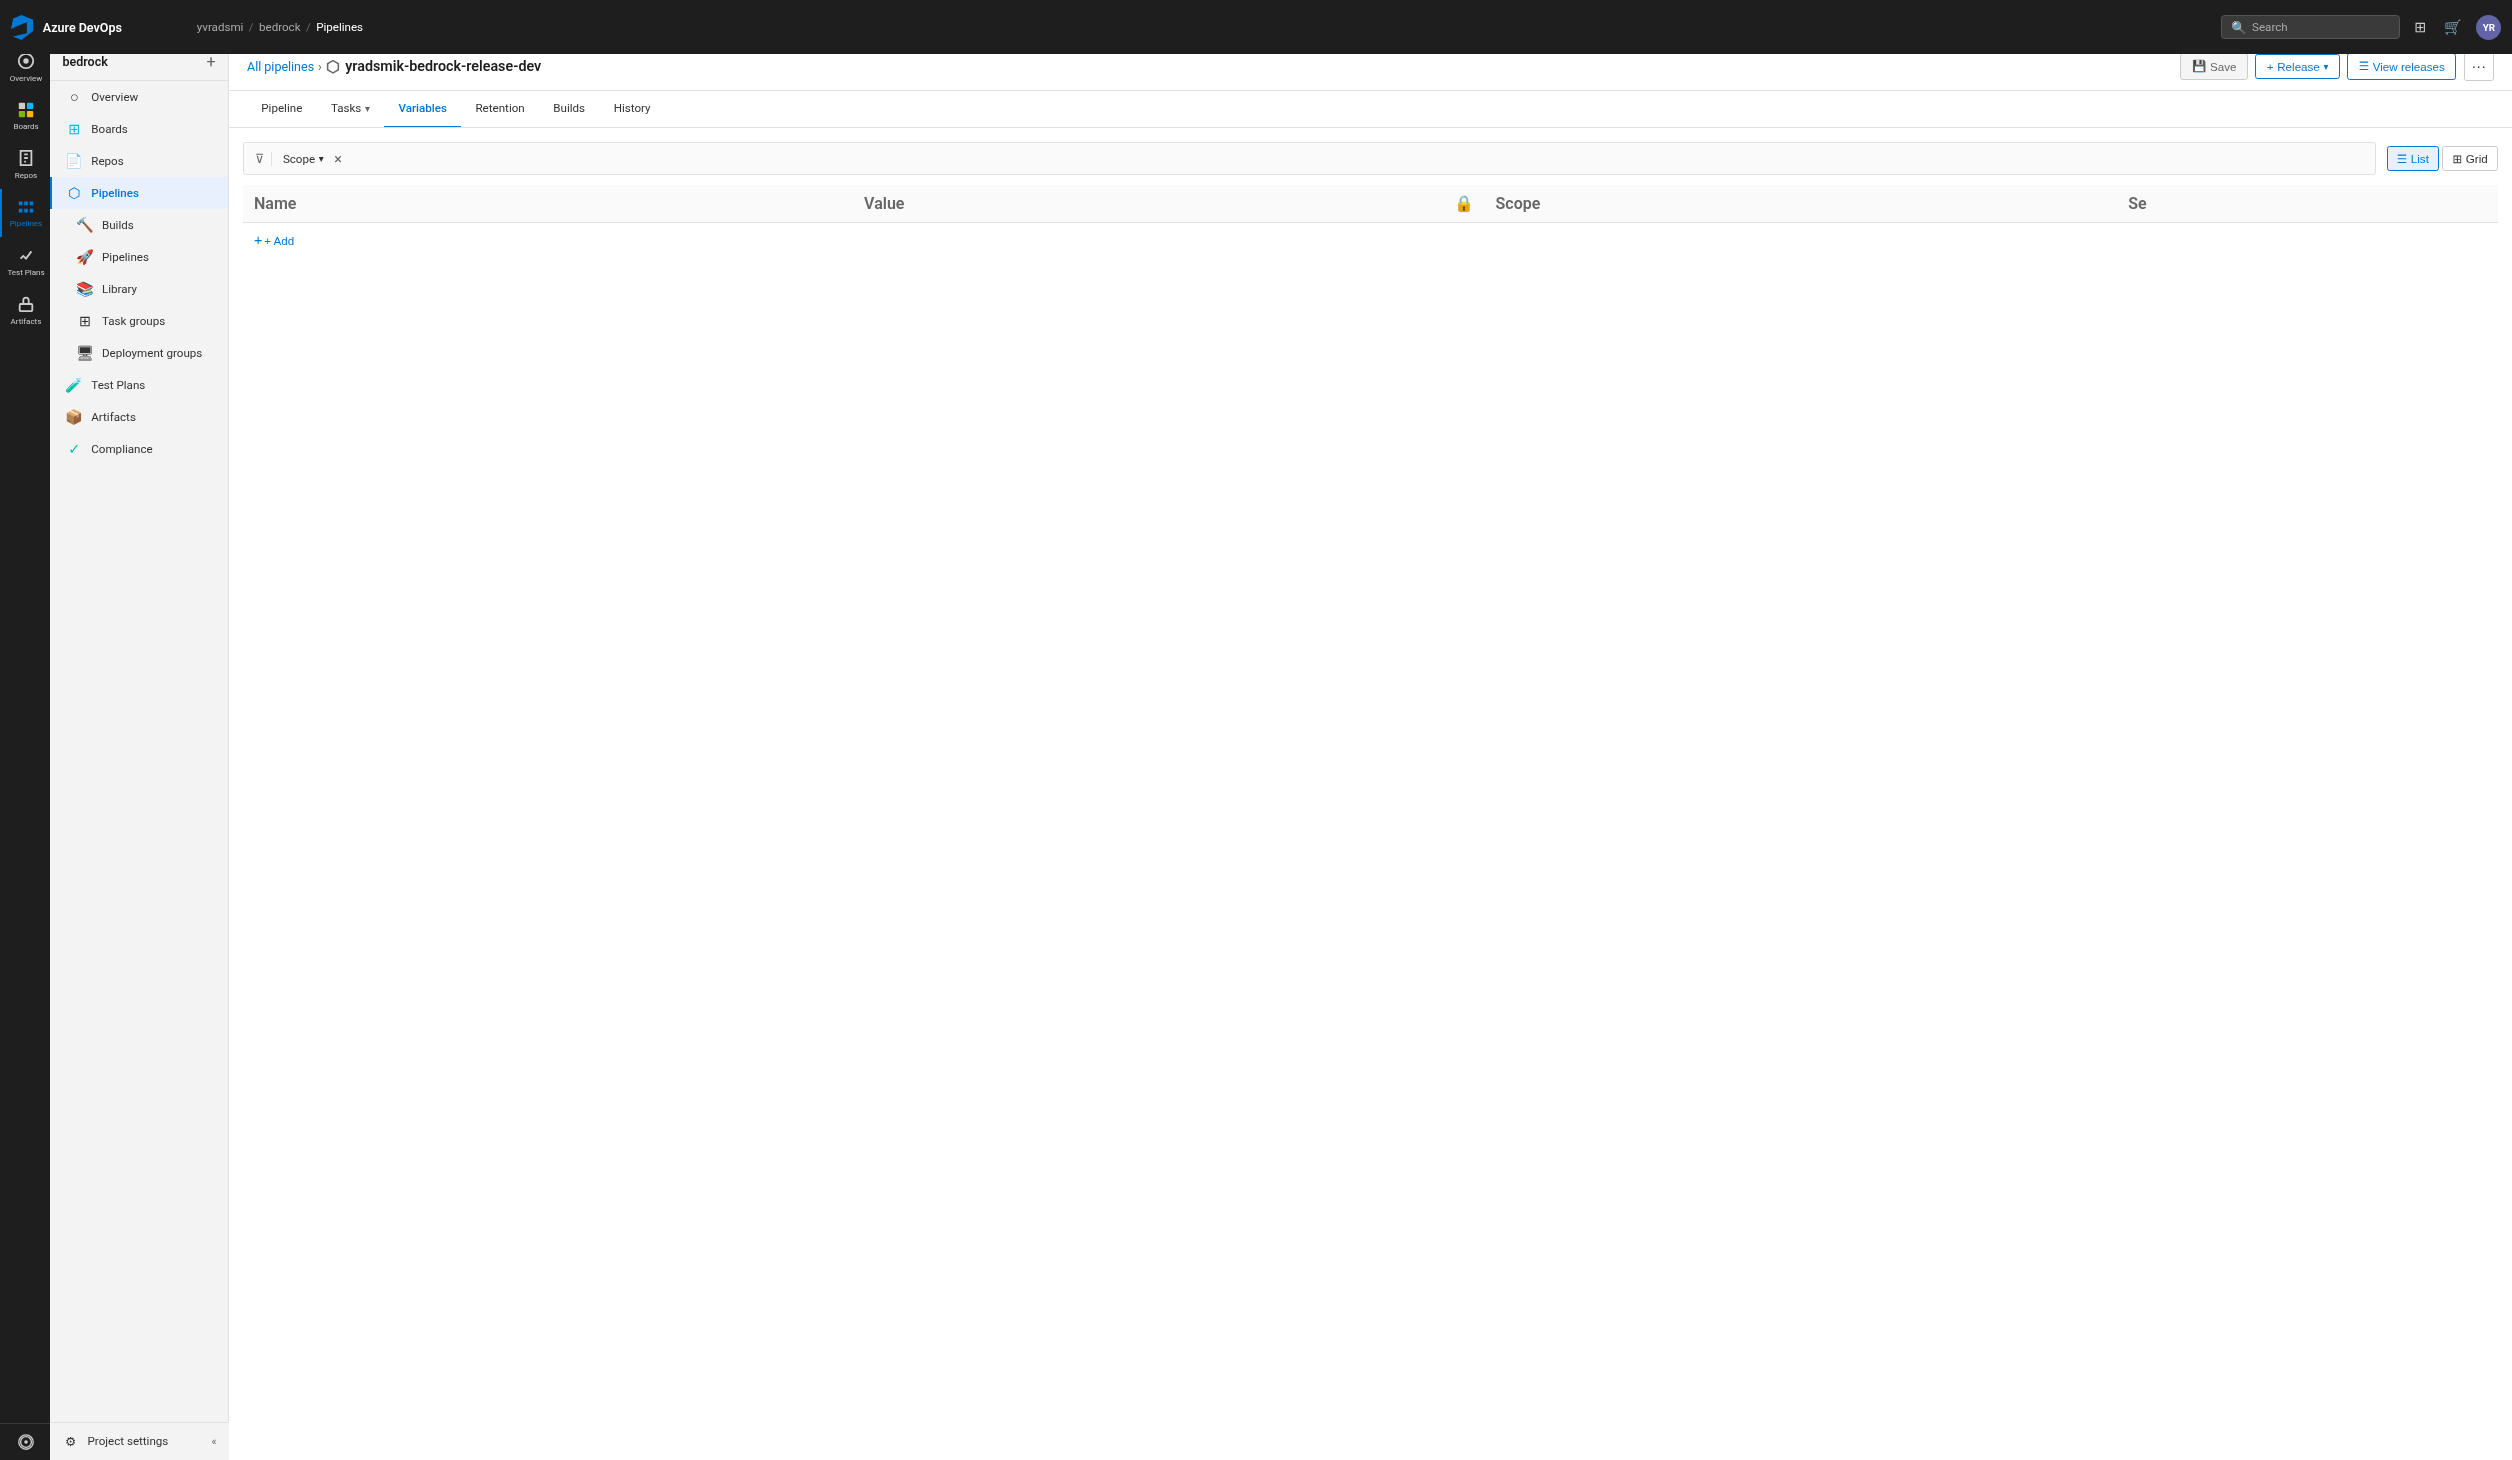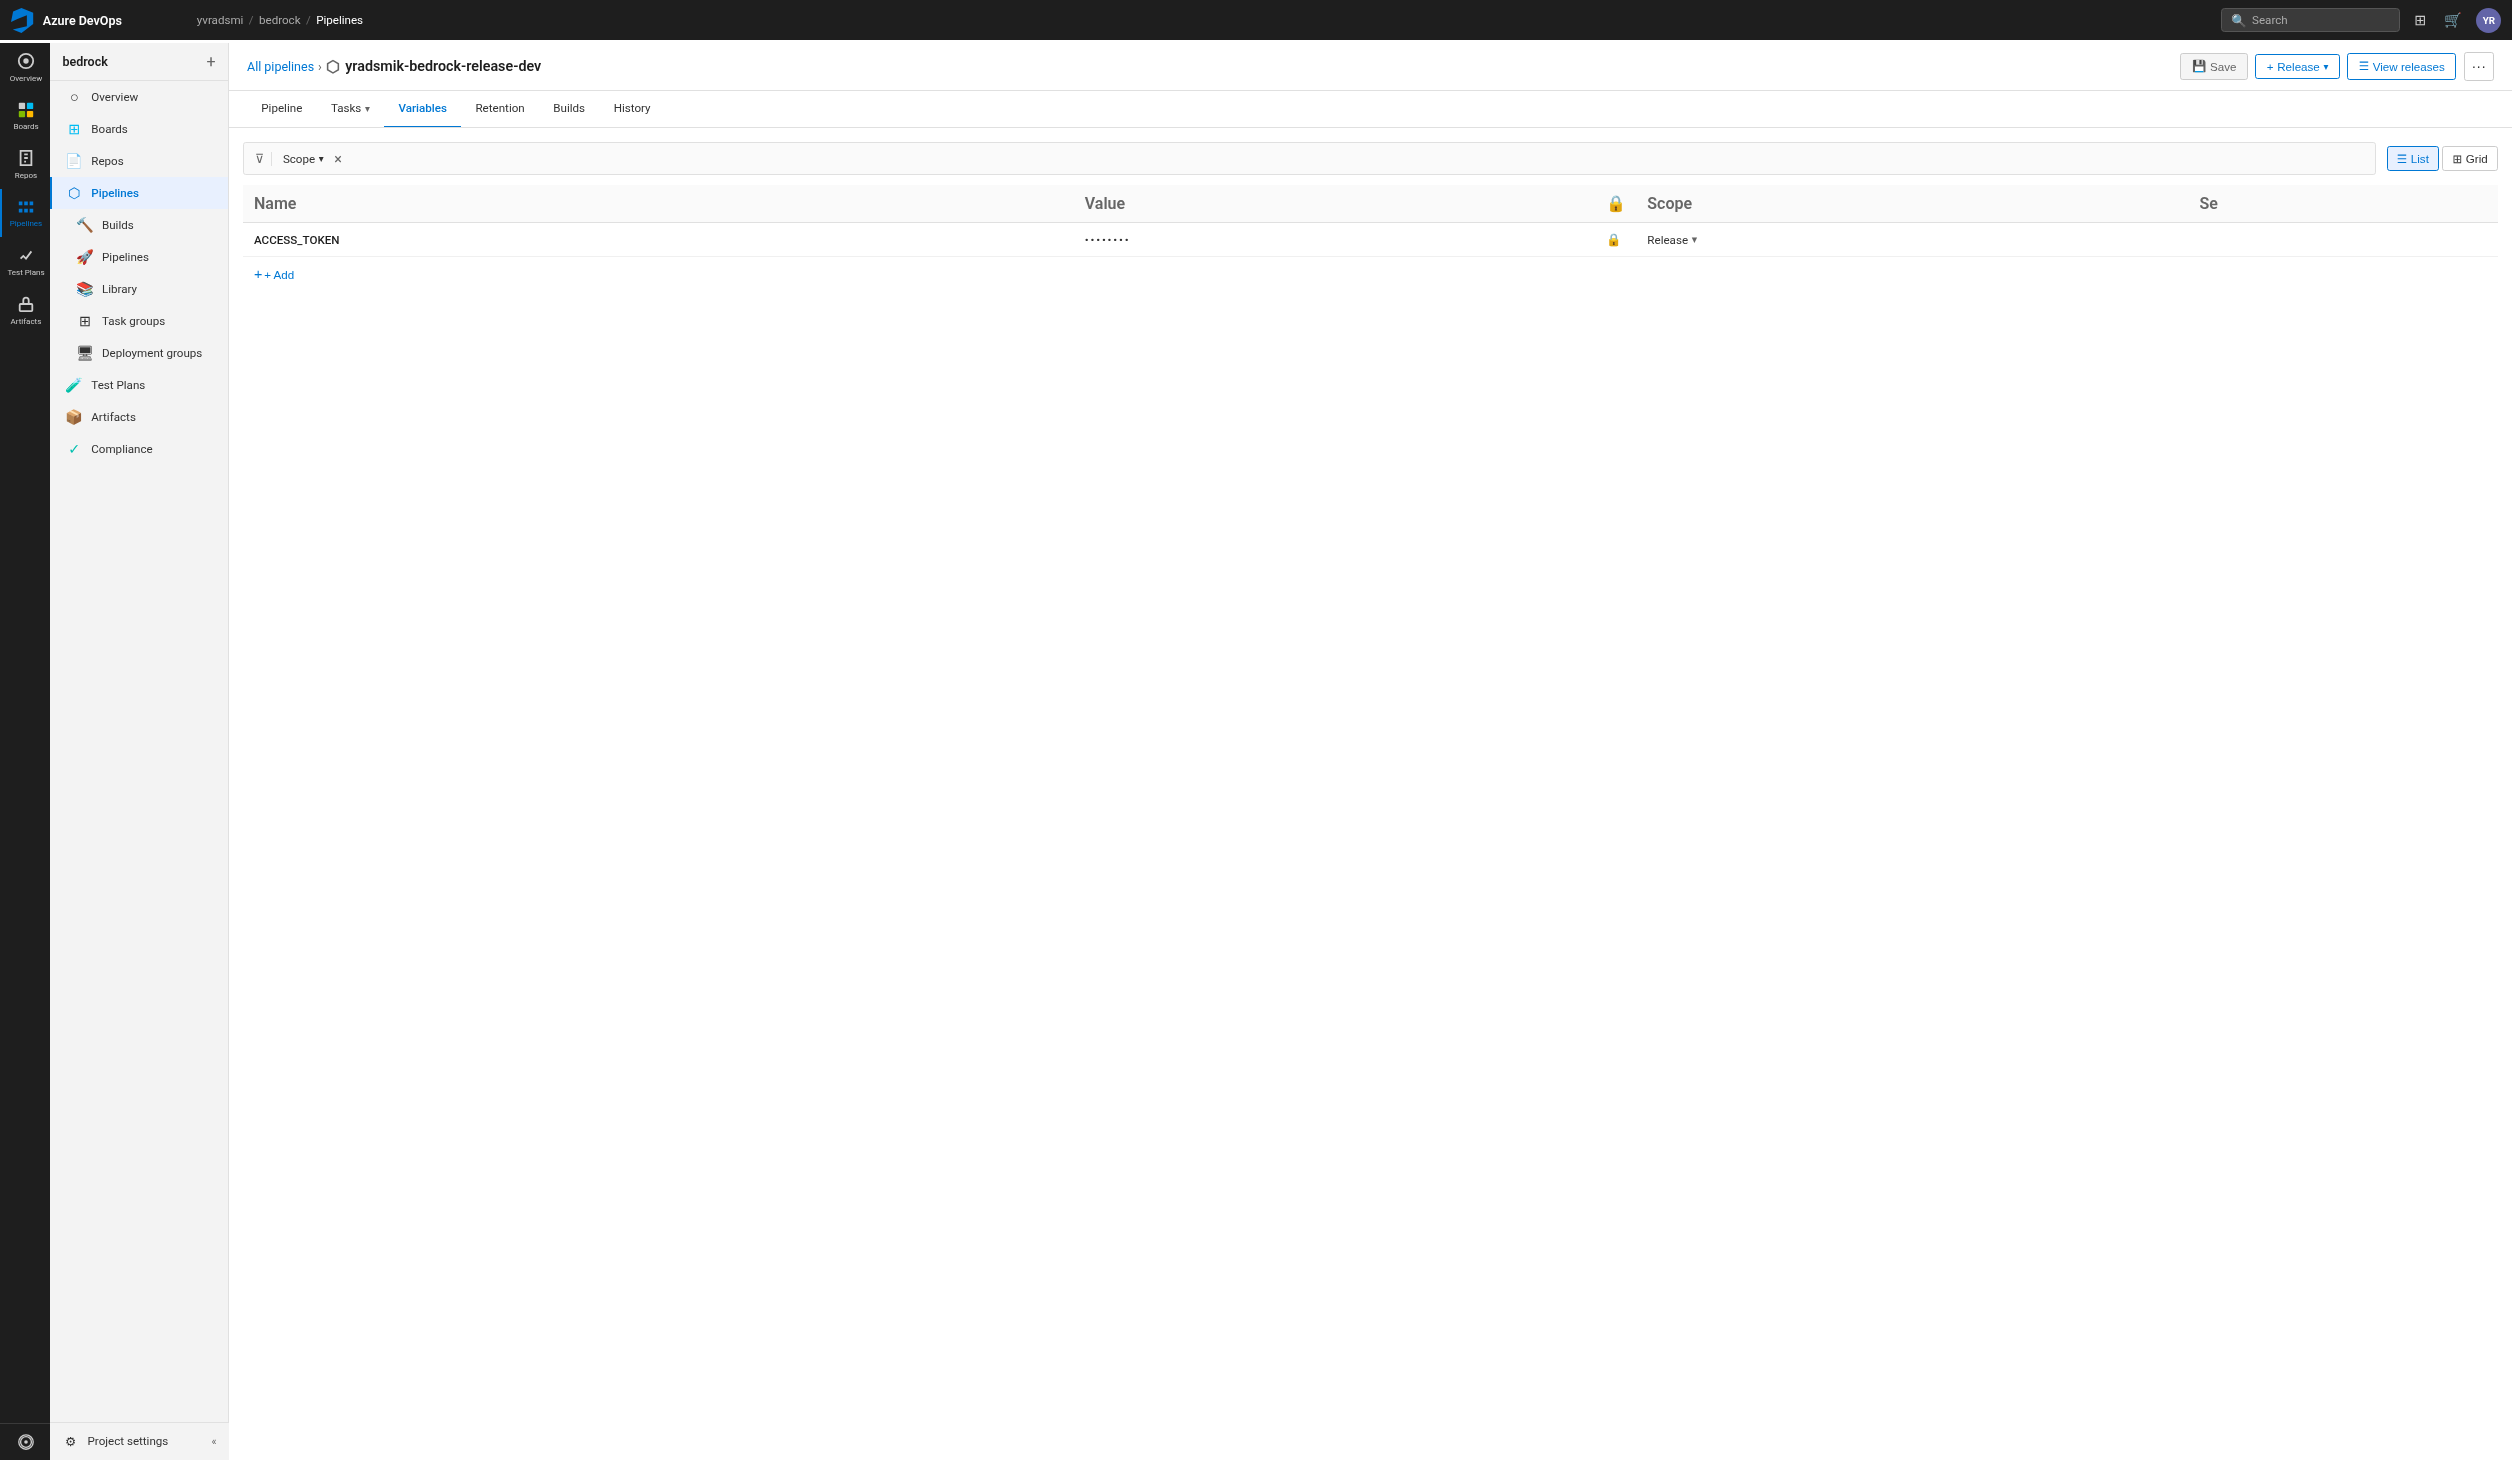--- a/index.html
+++ b/index.html
@@ -1,19 +1,19 @@
 <!DOCTYPE html>
 <html style="font-size:14.3px"><head>
   <meta charset="utf-8">
   <style>
     * { box-sizing: border-box; margin: 0; padding: 0; }
     body { font-family: -apple-system, BlinkMacSystemFont, 'Segoe UI', Roboto, sans-serif; font-size: 12.5px; color: #333; background: #fff; display: flex; height: 100vh; overflow: hidden; }
 
     
-    .topbar { position: fixed; top: 0; left: 0; right: 0; height: 40px; background: #1e1e1e; display: flex; align-items: center; z-index: 100; padding: 0 10.7px; gap: 7.1px; }
+    .topbar { position: fixed; top: 0; left: 0; right: 0; height: 54px; background: #1e1e1e; display: flex; align-items: center; z-index: 100; padding: 0 10.7px; gap: 7.1px; }
     .topbar-logo { display: flex; align-items: center; gap: 7.1px; color: #fff; font-size: 12.5px; font-weight: 600; width: 179px; }
     .topbar-logo svg { width: 25px; height: 25px; }
     .topbar-breadcrumb { display: flex; align-items: center; gap: 5.4px; color: #ccc; font-size: 11.6px; flex: 1; }
     .topbar-breadcrumb span { color: #ccc; }
     .topbar-breadcrumb .sep { color: #666; }
     .topbar-right { display: flex; align-items: center; gap: 10.7px; }
     .search-box { display: flex; align-items: center; gap: 5.4px; background: #3a3a3a; border: 0.9px solid #555; border-radius: 3.6px; padding: 3.6px 9px; color: #ccc; font-size: 11.6px; width: 179px; cursor: text; }
     .search-icon-top { color: #aaa; font-size: 12.5px; }
     .topbar-icon { color: #ccc; font-size: 14.3px; cursor: pointer; padding: 3.6px; }
     .avatar { width: 25px; height: 25px; border-radius: 50%; background: #6264a7; display: flex; align-items: center; justify-content: center; color: #fff; font-size: 9.8px; font-weight: 700; cursor: pointer; }
@@ -320,34 +320,20 @@
             <th>Name</th>
             <th>Value</th>
             <th style="width:27px;">
               <span>🔒</span>
             </th>
             <th>Scope</th>
             <th>Se</th>
           </tr>
         </thead>
         <tbody>
-          <tr>
-            <td style="color:#1e1e1e;font-weight:500;">ACCESS_TOKEN</td>
-            <td style="color:#333;letter-spacing:1.8px;">••••••••</td>
-            <td>
-              <span style="color:#666;font-size:12.5px;">🔒</span>
-            </td>
-            <td>
-              <div class="scope-dropdown">
-                <span>Release</span>
-                <span class="scope-chevron">▾</span>
-              </div>
-            </td>
-            <td></td>
-          </tr>
         </tbody>
       </table>
 
       <button class="add-btn">
         <span style="font-size:14.3px;color:#0078d4;">+</span>
         <span style="margin-left:-3.6px;">+ Add</span>
       </button>
     </div>
   </div>
 </div>

